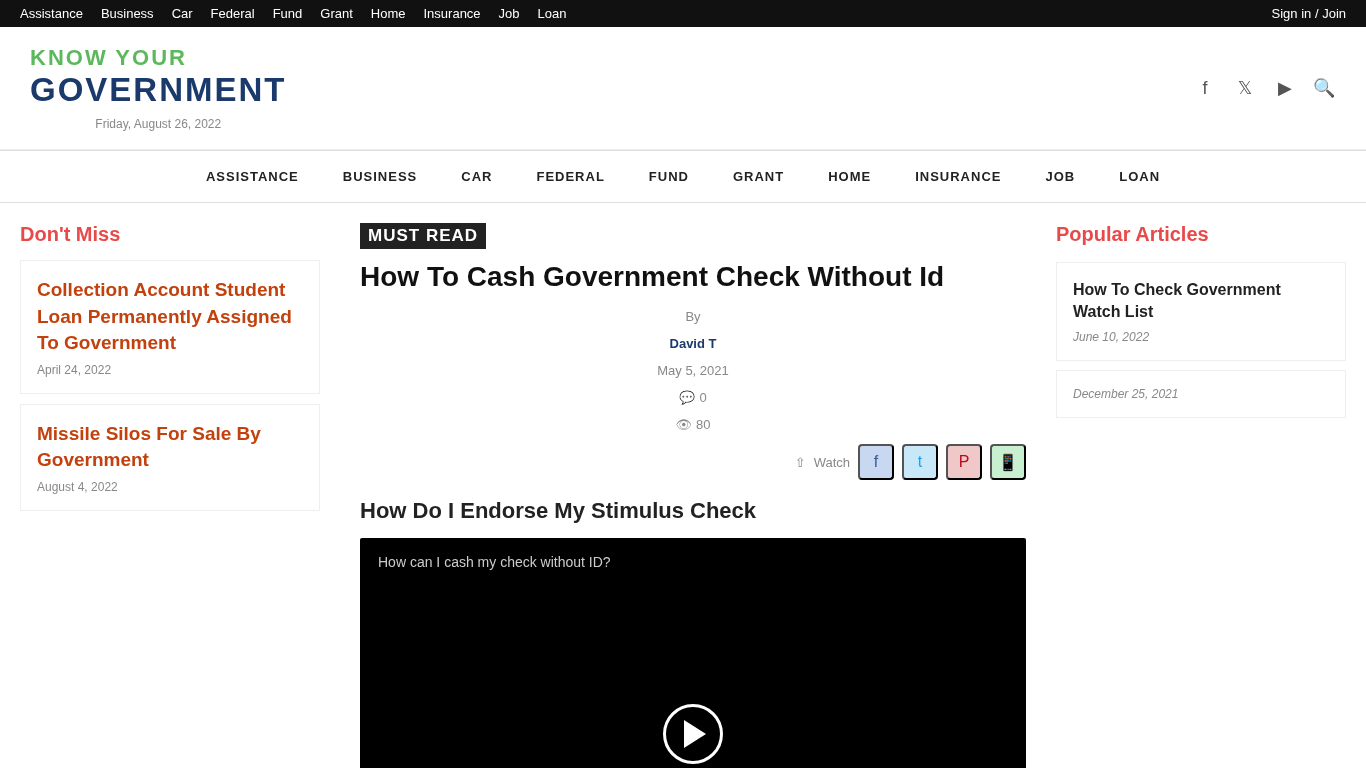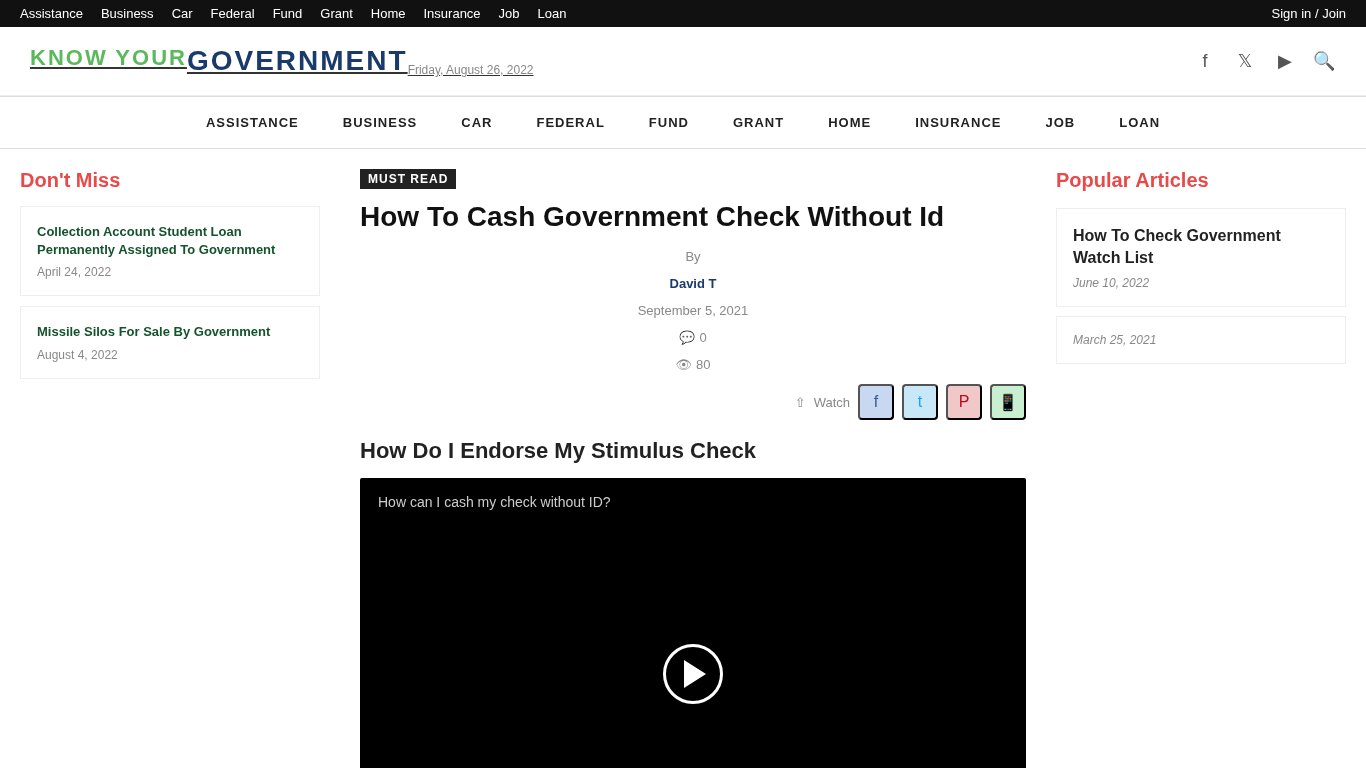--- a/index.html
+++ b/index.html
@@ -24,24 +24,24 @@
     .sign-in-link { color: #fff; text-decoration: none; font-size: 13px; }
 
     
     .header {
       display: flex;
       justify-content: space-between;
       align-items: center;
       padding: 18px 30px;
       border-bottom: 1px solid #eee;
     }
-    .logo-area { display: flex; flex-direction: row; text-decoration: underline; }
+    .logo-area { display: flex; flex-direction: column; }
     .logo-know { color: #5cb85c; font-size: 22px; font-weight: bold; letter-spacing: 2px; }
-    .logo-gov { color: #1a3a6b; font-size: 28px; font-weight: bold; letter-spacing: 2px; }
-    .logo-date { font-size: 12px; color: #888; text-align: center; margin-top: 18px; }
+    .logo-gov { color: #1a3a6b; font-size: 33px; font-weight: bold; letter-spacing: 2px; }
+    .logo-date { font-size: 12px; color: #888; text-align: center; margin-top: 8px; }
     .header-icons { display: flex; gap: 18px; align-items: center; }
     .header-icon {
       width: 22px; height: 22px;
       display: flex; align-items: center; justify-content: center;
       font-size: 18px; color: #555; cursor: pointer;
     }
 
     
     .main-nav {
       border-top: 1px solid #ddd;
@@ -83,37 +83,37 @@
       font-weight: bold;
       margin-bottom: 14px;
     }
     .sidebar-card {
       border: 1px solid #eee;
       padding: 16px;
       margin-bottom: 10px;
       background: #fff;
     }
     .sidebar-card-title {
-      font-size: 13px;
-      font-weight: bold;
-      color: #14532d;
+      font-size: 19px;
+      font-weight: bold;
+      color: #c2410c;
       margin-bottom: 6px;
       line-height: 1.4;
     }
     .sidebar-card-date { font-size: 12px; color: #888; }
 
     
     .main-content {
       flex: 1;
       padding: 0 20px;
     }
     .must-read-badge {
       background: #222;
       color: #fff;
-      font-size: 12px;
+      font-size: 17px;
       font-weight: bold;
       padding: 3px 8px;
       display: inline-block;
       margin-bottom: 10px;
       letter-spacing: 1px;
     }
     .article-title {
       font-size: 28px;
       font-weight: bold;
       color: #111;
@@ -278,21 +278,21 @@
     <div class="sidebar-card-date">August 4, 2022</div>
   </div>
     </aside>
 
   <main class="main-content">
     <span class="must-read-badge">MUST READ</span>
     <h1 class="article-title">How To Cash Government Check Without Id</h1>
     <div class="article-meta">
       <span class="by">By</span>
       <a class="author">David T</a>
-      <span class="date">September 5, 2021</span>
+      <span class="date">May 5, 2021</span>
       <span class="comments">
         <span>💬</span>
         <span>0</span>
       </span>
       <span class="views">
         <span>👁</span>
         <span>80</span>
       </span>
       <div class="share-bar">
         <span>⇧</span>
@@ -312,17 +312,17 @@
   </main>
 
   <aside class="sidebar-right">
     <div class="popular-title">Popular Articles</div>
 
   <div class="popular-card">
     <div class="popular-card-title">How To Check Government Watch List</div>
     <div class="popular-card-date">June 10, 2022</div>
   </div>
       <div class="popular-card">
-    <div class="popular-card-date">March 25, 2021</div>
+    <div class="popular-card-date">December 25, 2021</div>
   </div>
     </aside>
 
 </div>
 
 </body></html>

